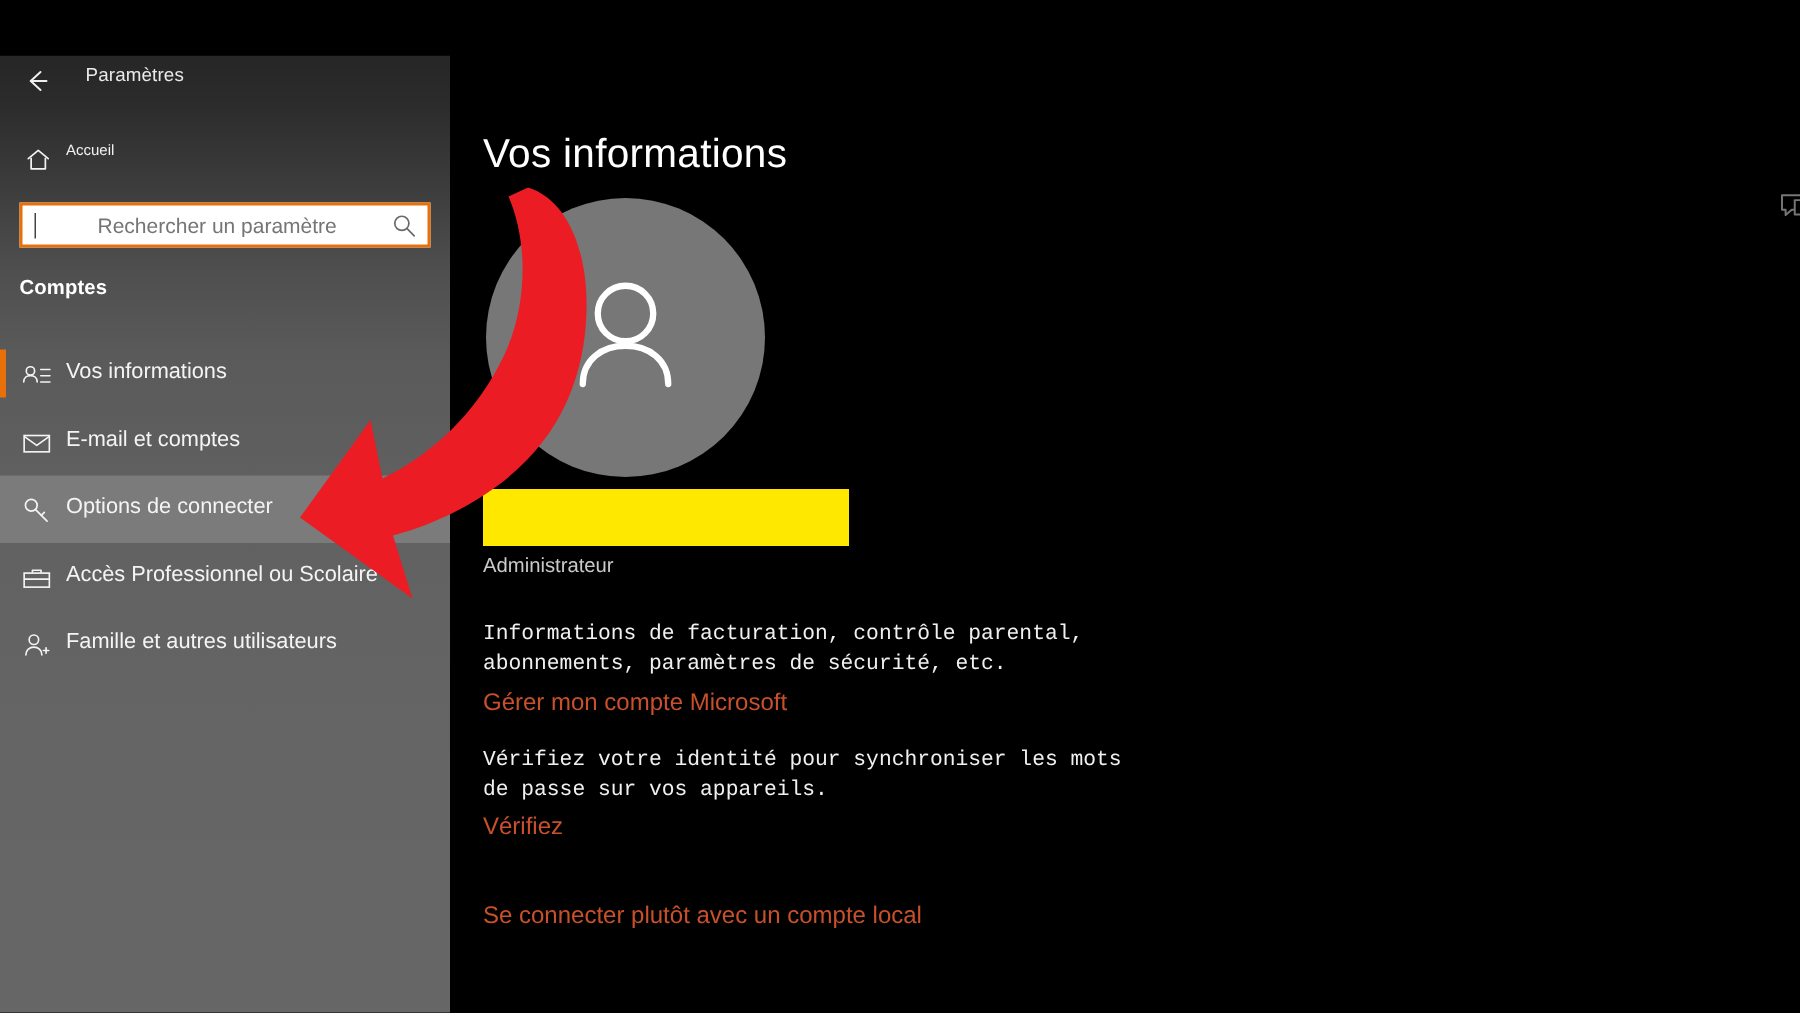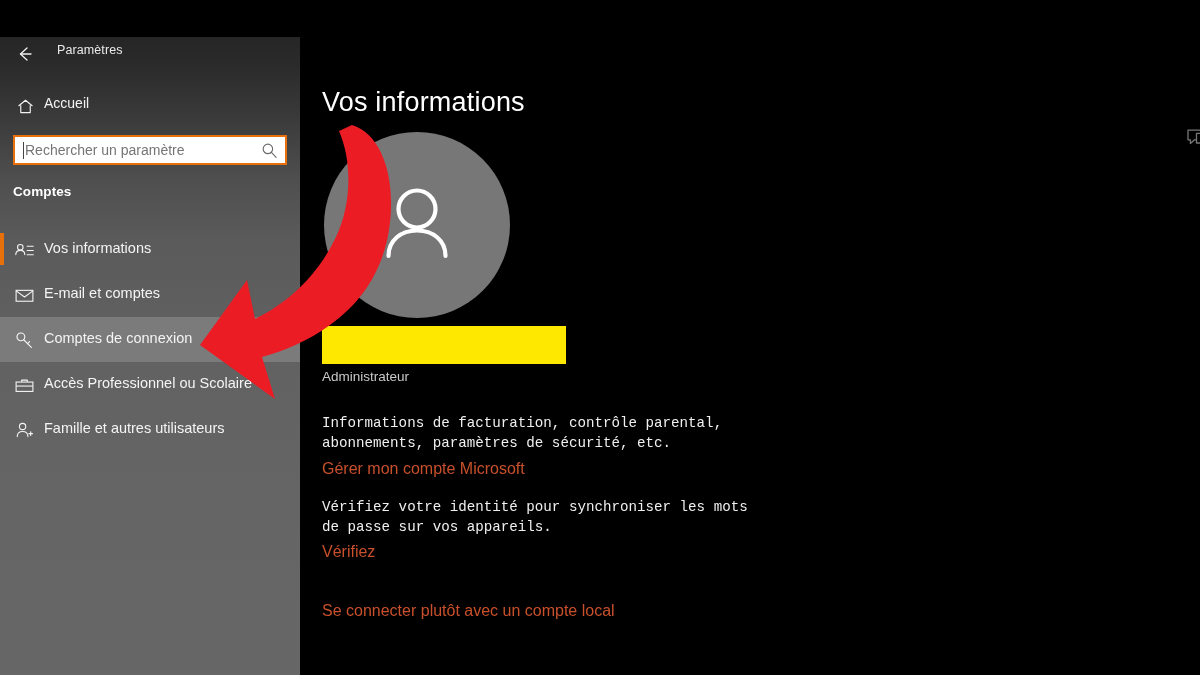--- a/index.html
+++ b/index.html
@@ -31,31 +31,31 @@
     position:absolute; left:57px; top:6px;
     font-size:12.5px; color:#eaeaea; letter-spacing:.1px;
   }
 
   .home-row {
     position:absolute; left:0; top:54px; width:300px; height:30px;
     display:flex; align-items:center;
   }
   .home-icon { position:absolute; left:13px; top:3px; width:24px; height:24px;
     display:flex; align-items:center; justify-content:center; }
-  .home-label { position:absolute; left:44px; top:4px; font-size:14px; color:#f2f2f2; }
+  .home-label { position:absolute; left:44px; top:4px; font-size:10px; color:#f2f2f2; }
 
   .search-wrap {
     position:absolute; left:13px; top:98px; width:274px; height:30px;
     background:#fff; border:2px solid #e8700a;
   }
   .search-input {
     position:absolute; left:10px; top:0; width:225px; height:26px;
     border:none; outline:none; background:transparent;
     font-family:"Liberation Sans", sans-serif;
-    font-size:14px; color:#6e6e6e;
+    font-size:14px; color:#6e6e6e;padding-left:40px;
   }
   .search-input::placeholder { color:#757575; opacity:1; }
   .search-caret {
     position:absolute; left:8px; top:5px; width:1px; height:17px; background:#444;
   }
   .search-icon {
     position:absolute; right:7px; top:5px; width:17px; height:17px;
   }
 
   .section-head {
@@ -191,21 +191,21 @@
       </div>
 
       <div class="nav-item hovered">
         <span class="nav-ico">
           <svg width="21" height="21" viewBox="0 0 22 22">
             <circle cx="7.2" cy="7.2" r="4.1" fill="none" stroke="#f4f4f4" stroke-width="1.2"></circle>
             <line x1="10.2" y1="10.2" x2="18.2" y2="18.2" stroke="#f4f4f4" stroke-width="1.2" stroke-linecap="round"></line>
             <line x1="14.2" y1="14.2" x2="16.3" y2="12.1" stroke="#f4f4f4" stroke-width="1.2" stroke-linecap="round"></line>
           </svg>
         </span>
-        <span class="nav-label">Comptes de connexion</span>
+        <span class="nav-label">Options de connecter</span>
       </div>
 
       <div class="nav-item">
         <span class="nav-ico">
           <svg width="21" height="21" viewBox="0 0 22 22">
             <rect x="2.2" y="7.4" width="17.6" height="9.8" fill="none" stroke="#f4f4f4" stroke-width="1.15"></rect>
             <path d="M8 7.2 V5.4 h6 v1.8" fill="none" stroke="#f4f4f4" stroke-width="1.15" stroke-linejoin="round"></path>
             <line x1="2.2" y1="11.6" x2="19.8" y2="11.6" stroke="#f4f4f4" stroke-width="1.15"></line>
           </svg>
         </span>

